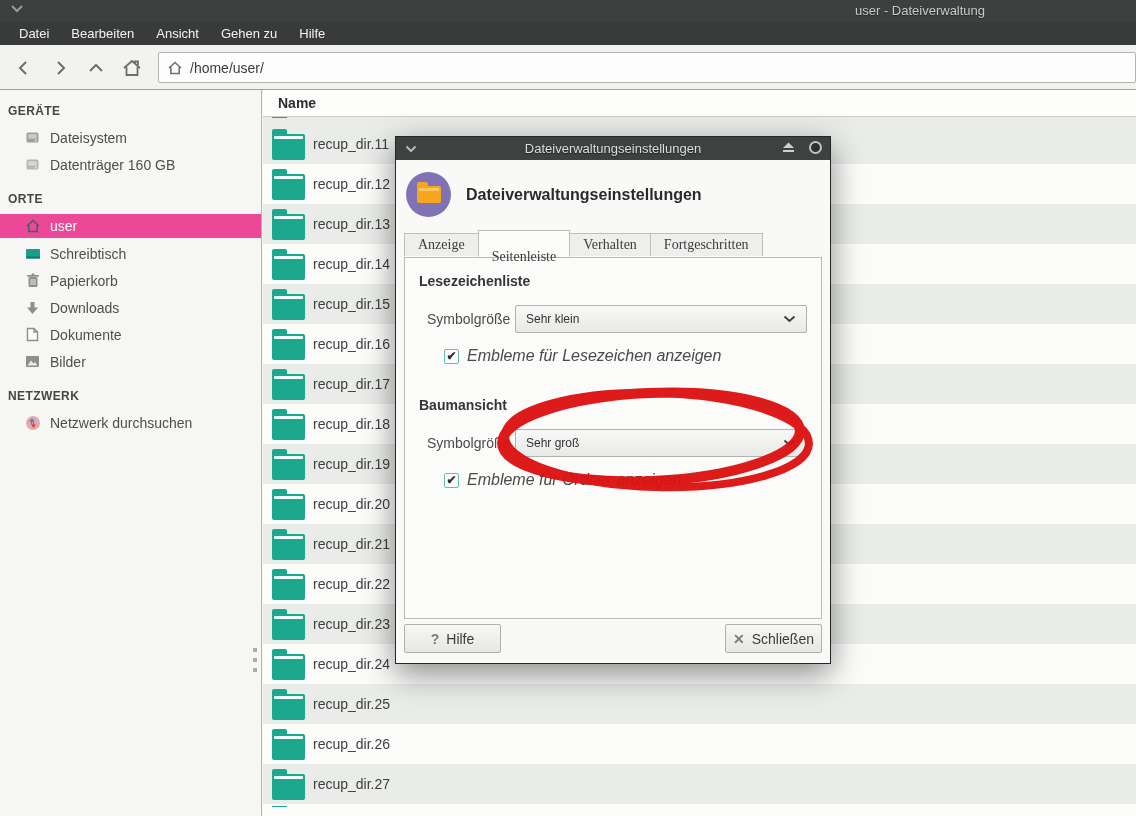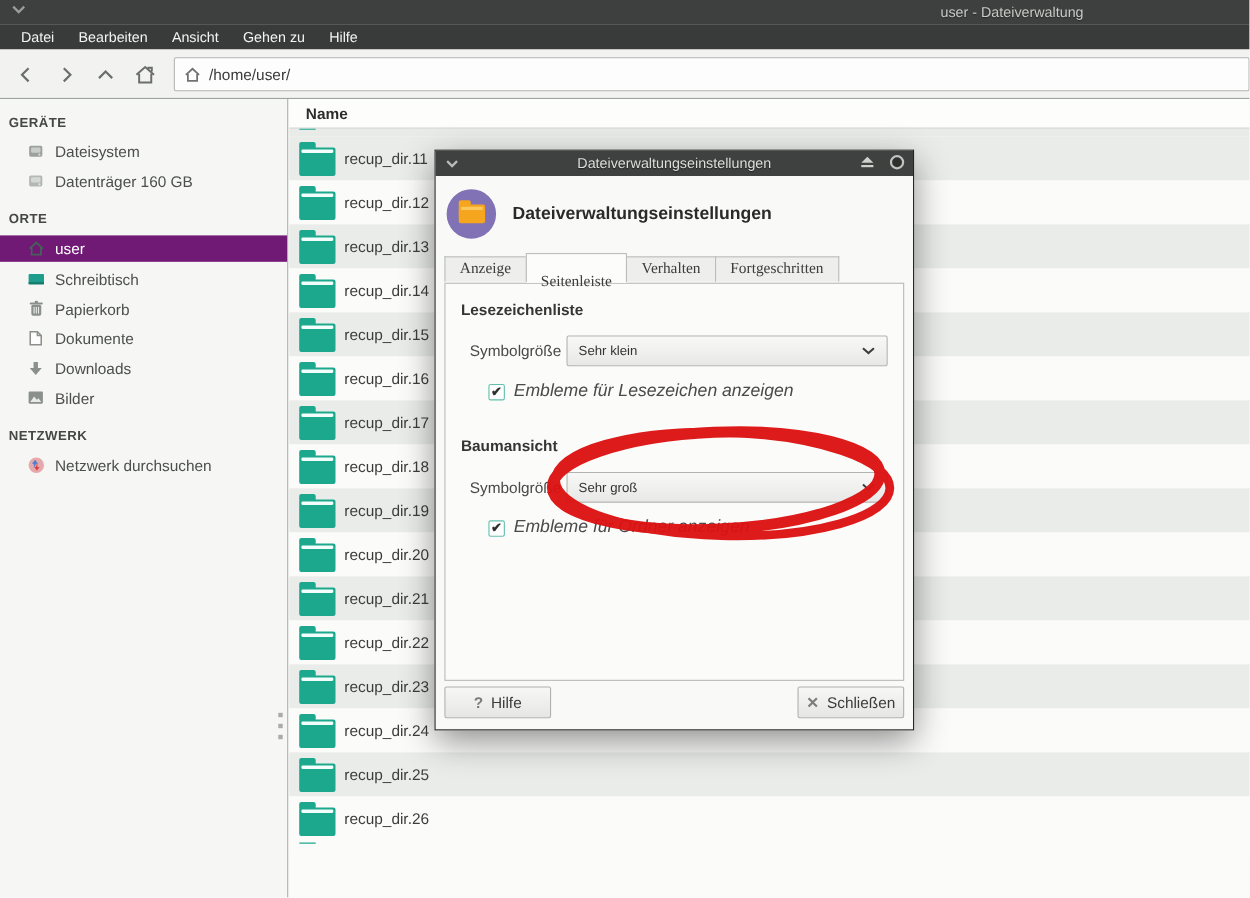--- a/index.html
+++ b/index.html
@@ -14,21 +14,21 @@
   .menu-item { color:#f2f3f2; font-size:13px; padding:3px 11px; cursor:default; }
   .toolbar { position:absolute; left:0; top:45px; width:1136px; height:45px; background:#f2f3f1; border-bottom:1px solid #9fa39f; }
   .nav-btn { position:absolute; top:9px; width:28px; height:28px; display:flex; align-items:center; justify-content:center; border-radius:3px; }
   .pathbar { position:absolute; left:158px; right:0; top:7px; height:31px; background:#fdfdfd; border:1px solid #b3b7b3; border-radius:2px; display:flex; align-items:center; padding-left:8px; gap:7px; }
   .pathbar .path-text { font-size:14px; color:#3a3a3a; }
 
   
   .sidebar { position:absolute; left:0; top:90px; width:262px; bottom:0; background:#f6f7f5; border-right:1px solid #b2b5b2; }
   .side-header { font-size:12px; font-weight:bold; color:#454745; letter-spacing:.4px; padding:14px 0 6px 8px; }
   .side-item { height:27px; display:flex; align-items:center; gap:9px; padding-left:24px; font-size:14px; color:#4c4f4c; }
-  .side-item.selected { background:#701a75; color:#ffffff; height:24px; margin:2px 0; }
+  .side-item.selected { background:#ec4899; color:#ffffff; height:24px; margin:2px 0; }
   .side-icon { width:17px; height:17px; display:flex; align-items:center; justify-content:center; flex:0 0 17px; }
   .splitter-grip { position:absolute; left:252px; top:558px; width:6px; height:30px; display:flex; flex-direction:column; gap:6px; align-items:center; }
   .splitter-grip i { width:4px; height:4px; background:#a9aca9; display:block; }
 
   
   .filelist { position:absolute; left:263px; top:90px; right:0; bottom:0; background:#fbfcfa; }
   .list-header { height:27px; background:#fdfdfc; border-bottom:1px solid #c9ccc9; display:flex; align-items:center; padding-left:15px; font-size:14px; font-weight:bold; color:#2d2d2d; }
   .partial-top { height:7px; background:#e8ebe7; position:relative; }
   .file-row { height:40px; display:flex; align-items:center; padding-left:9px; font-size:14px; color:#3d3d3d; }
   .file-row:nth-child(odd) { background:#e9ece8; }
@@ -176,34 +176,34 @@
           <rect x="5.5" y="0.5" width="3" height="2" rx="0.8" fill="#8b908c"></rect>
           <line x1="5" y1="6" x2="5" y2="12" stroke="#e9ebe9" stroke-width="1"></line>
           <line x1="7" y1="6" x2="7" y2="12" stroke="#e9ebe9" stroke-width="1"></line>
           <line x1="9" y1="6" x2="9" y2="12" stroke="#e9ebe9" stroke-width="1"></line>
         </svg>
     </span>
     <span>Papierkorb</span>
   </div>
   <div class="side-item">
     <span class="side-icon">
+      <svg class="glyph" width="13" height="14">
+          <path d="M4.5 1 H8.5 V6.5 H12 L6.5 13 L1 6.5 H4.5 Z" fill="#8b908c"></path>
+        </svg>
+    </span>
+    <span>Downloads</span>
+  </div>
+  <div class="side-item">
+    <span class="side-icon">
       <svg class="glyph" width="13" height="15">
           <path d="M1.5 1.5 H8 L11.5 5 V13.5 H1.5 Z" fill="#fdfdfd" stroke="#8b908c" stroke-width="1.4"></path>
           <path d="M8 1.5 V5 H11.5" fill="none" stroke="#8b908c" stroke-width="1.4"></path>
         </svg>
     </span>
     <span>Dokumente</span>
-  </div>
-  <div class="side-item">
-    <span class="side-icon">
-      <svg class="glyph" width="13" height="14">
-          <path d="M4.5 1 H8.5 V6.5 H12 L6.5 13 L1 6.5 H4.5 Z" fill="#8b908c"></path>
-        </svg>
-    </span>
-    <span>Downloads</span>
   </div>
   <div class="side-item">
     <span class="side-icon">
       <svg class="glyph" width="15" height="13">
           <rect x="1" y="1" width="13" height="11" rx="1" fill="#8b908c"></rect>
           <path d="M2.5 10.5 L6 5.5 L8.5 8.5 L10 7 L12.5 10.5 Z" fill="#e9ebe9"></path>
         </svg>
     </span>
     <span>Bilder</span>
   </div>
@@ -290,20 +290,24 @@
         <span class="folder-icon"></span>
         <span class="file-label">recup_dir.24</span>
       </div>
     <div class="file-row">
         <span class="folder-icon"></span>
         <span class="file-label">recup_dir.25</span>
       </div>
     <div class="file-row">
         <span class="folder-icon"></span>
         <span class="file-label">recup_dir.26</span>
+      </div>
+    <div class="file-row">
+        <span class="folder-icon"></span>
+        <span class="file-label">recup_dir.27</span>
       </div>
   </div>
   <div class="partial-bottom">
     <span class="sliver sliver-bot"><span class="folder-icon"></span></span>
   </div>
 </div>
 
 <div class="dialog">
   <div class="dlg-titlebar">
     <span class="dlg-chevron">

